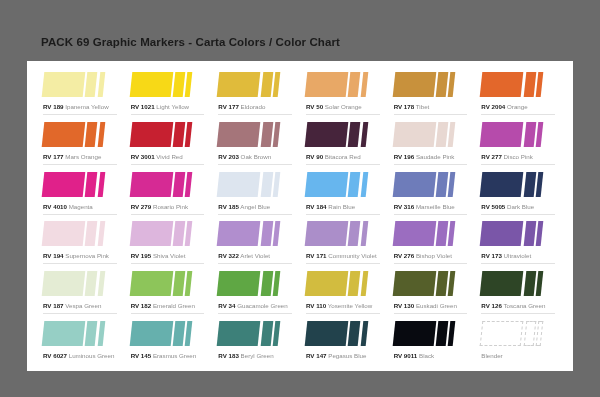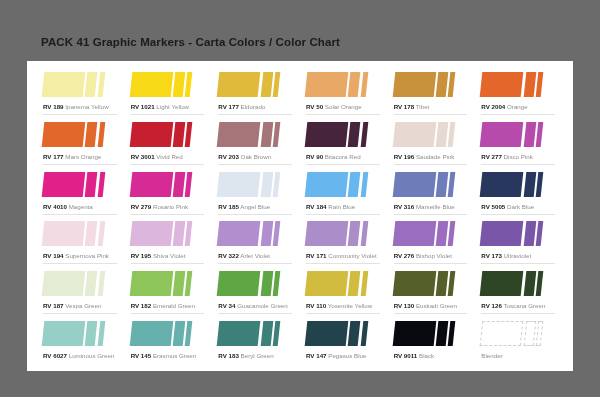--- a/index.html
+++ b/index.html
@@ -94,21 +94,21 @@
   .swatch-rule {
     margin-top: 3px;
     border-top: 1px solid #e2e2e2;
     width: 100%;
   }
   .swatch-cell.no-rule .swatch-rule { border-top-color: transparent; }
 </style>
 </head>
 <body>
 
-<div id="page-title">PACK 41 Graphic Markers - Carta Colors / Color Chart</div>
+<div id="page-title">PACK 69 Graphic Markers - Carta Colors / Color Chart</div>
 
 <div id="chart-card">
   <div id="swatch-grid">
       <div class="swatch-cell">
         <div class="swatch-strip">
           <div class="bar bar-wide" style="background: rgb(244, 237, 164);"></div>
           <div class="bar bar-mid" style="background: rgb(244, 237, 164);"></div>
           <div class="bar bar-thin" style="background: rgb(244, 237, 164);"></div>
         </div>
         <div class="swatch-label"><span class="swatch-code">RV 189</span> <span class="swatch-name">Ipanema Yellow</span></div>

